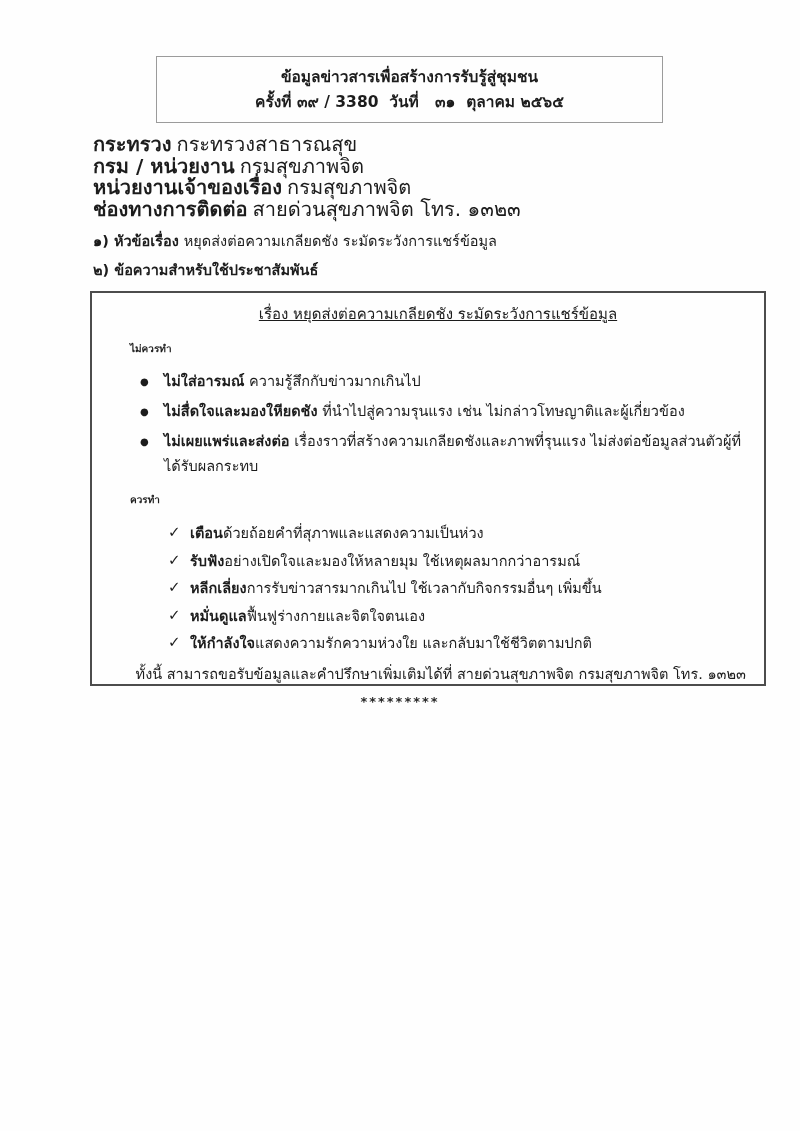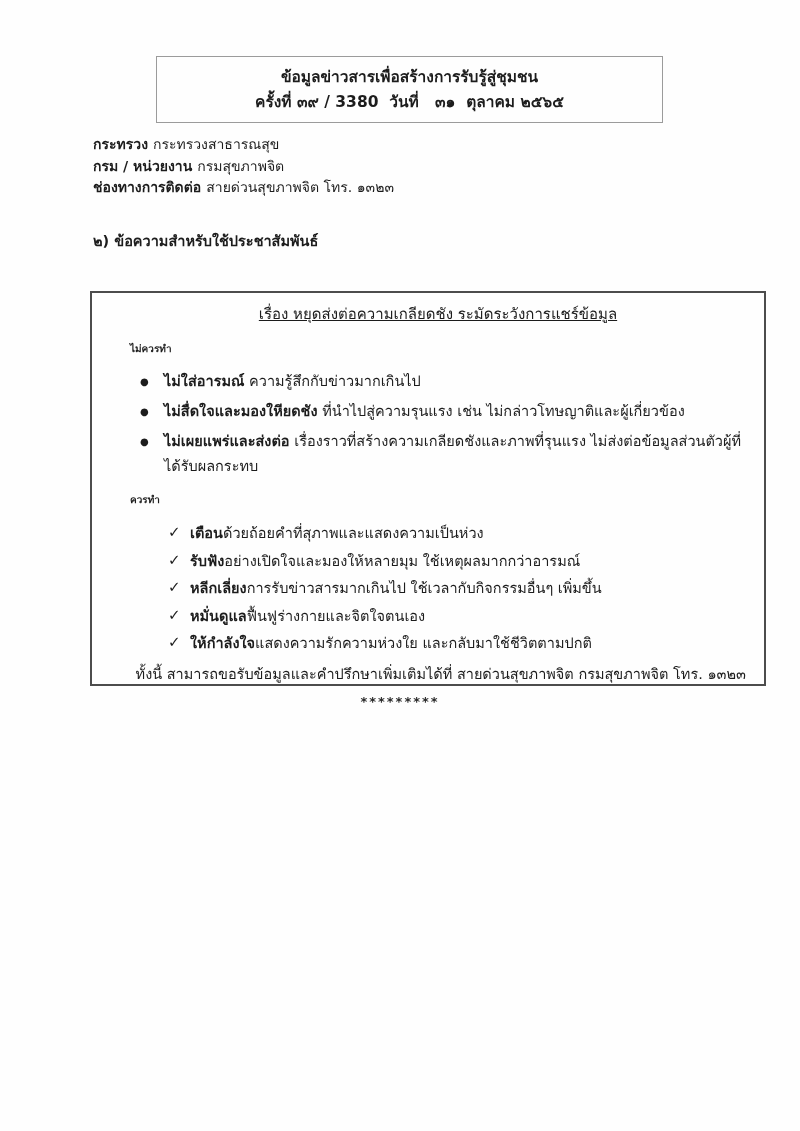--- a/index.html
+++ b/index.html
@@ -30,21 +30,21 @@
     font-weight: bold;
     font-size: 15.5px;
     line-height: 25px;
   }
   .header-subtitle { white-space: pre-wrap; }
 
   
   .meta {
     position: absolute;
     left: 93px; top: 134px;
-    font-size: 14px;
+    font-size: 20px;
     line-height: 21.5px;
   }
   .meta-label { font-weight: bold; margin-right: 5px; }
 
   
   .items {
     position: absolute;
     left: 93px; top: 227px;
     font-size: 14.5px;
   }
@@ -122,25 +122,31 @@
   </div>
 
   <div class="meta">
     <div class="meta-line">
       <span class="meta-label">กระทรวง</span><span>กระทรวงสาธารณสุข</span>
     </div>
     <div class="meta-line">
       <span class="meta-label">กรม / หน่วยงาน</span><span>กรมสุขภาพจิต</span>
     </div>
     <div class="meta-line">
+      <span class="meta-label">หน่วยงานเจ้าของเรื่อง</span><span>กรมสุขภาพจิต</span>
+    </div>
+    <div class="meta-line">
       <span class="meta-label">ช่องทางการติดต่อ</span><span>สายด่วนสุขภาพจิต โทร. ๑๓๒๓</span>
     </div>
   </div>
 
   <div class="items">
+    <div class="item-line">
+      <span class="item-heading">๑) หัวข้อเรื่อง</span><span>หยุดส่งต่อความเกลียดชัง ระมัดระวังการแชร์ข้อมูล</span>
+    </div>
     <div class="item-line">
       <span class="item-heading">๒) ข้อความสำหรับใช้ประชาสัมพันธ์</span><span></span>
     </div>
   </div>
 
   <div class="content-box">
     <div class="subject">เรื่อง หยุดส่งต่อความเกลียดชัง ระมัดระวังการแชร์ข้อมูล</div>
 
     <div class="list-heading">ไม่ควรทำ</div>
     <div class="ul">

